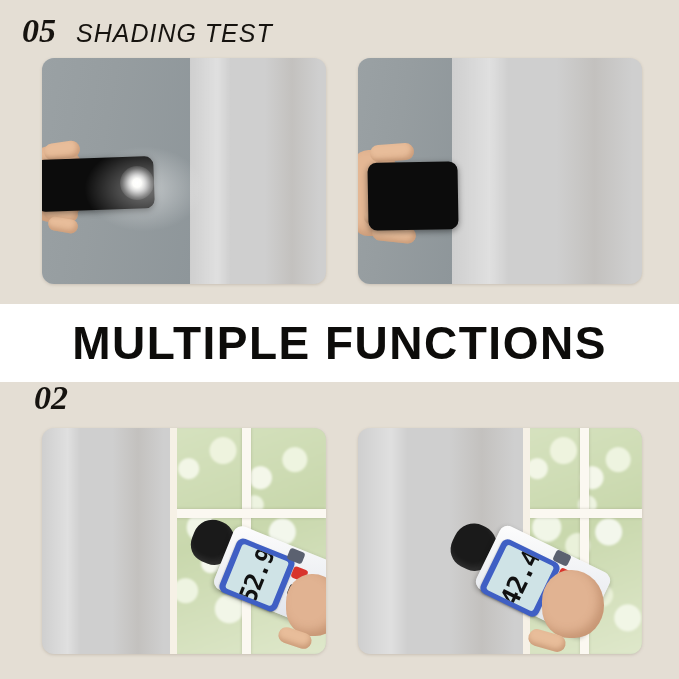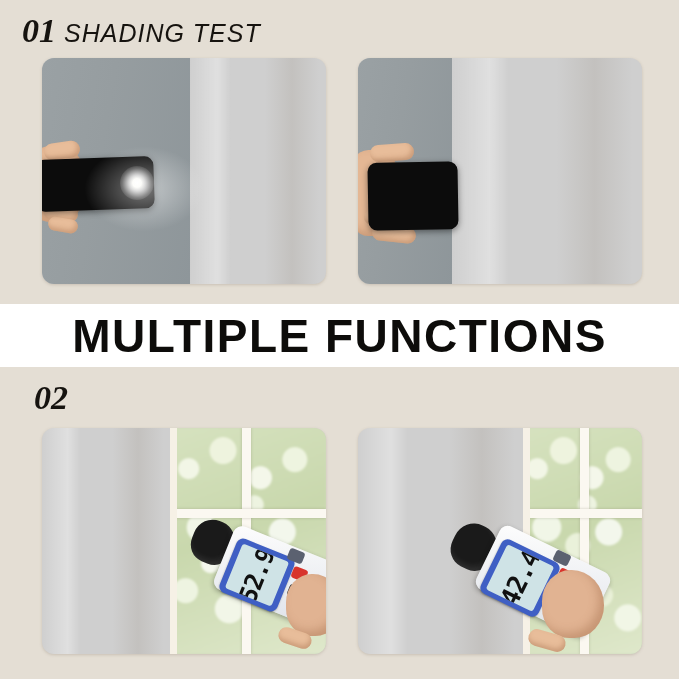--- a/index.html
+++ b/index.html
@@ -17,21 +17,21 @@
   .sec-num{
     font-family:"Liberation Serif", serif;
     font-style:italic;font-weight:700;
     font-size:34px;color:#16130f;letter-spacing:0px;
     line-height:1;
   }
   .sec-title{
     font-family:"Liberation Sans", sans-serif;
     font-style:italic;font-weight:400;
     font-size:25px;color:#16130f;letter-spacing:1.0px;
-    margin-left:8px;line-height:1;
+    margin-left:20px;line-height:1;
   }
 
   
   .banner{
     position:absolute;left:0;width:679px;
     background:#ffffff;display:flex;align-items:center;justify-content:center;
   }
   .banner-text{
     font-family:"Liberation Sans", sans-serif;
     font-weight:700;font-size:46px;color:#0d0c0a;
@@ -155,21 +155,21 @@
     position:absolute;background:#e1b392;border-radius:46% 52% 48% 44%;
     box-shadow:inset -5px -5px 10px rgba(150,95,60,.35);
   }
 </style>
 </head>
 <body>
 
 <div class="page">
 
   <div class="sec-head" style="left:22px;top:14px;">
-    <span class="sec-num">01</span>
+    <span class="sec-num">05</span>
     <span class="sec-title">SHADING TEST</span>
   </div>
 
   <div class="card" style="left:42px;top:58px;width:284px;height:226px;">
     <div class="inner">
       <div class="wall" style="width:52%;"></div>
       <div class="curtain" style="left:52%;right:0;"></div>
 
       <div class="hand" style="left:-16px;top:88px;width:60px;height:76px;"></div>
       <div class="finger" style="left:2px;top:84px;width:36px;height:17px;border-radius:9px;transform:rotate(-8deg);"></div>
@@ -189,21 +189,21 @@
 
       <div class="hand" style="left:-12px;top:92px;width:56px;height:86px;"></div>
       <div class="finger" style="left:12px;top:86px;width:44px;height:17px;border-radius:9px;transform:rotate(-4deg);"></div>
       <div class="finger" style="left:6px;top:152px;width:42px;height:16px;border-radius:8px;transform:rotate(4deg);"></div>
       <div class="finger" style="left:14px;top:168px;width:44px;height:16px;border-radius:8px;transform:rotate(6deg);"></div>
 
       <div class="phone" style="left:10px;top:104px;width:90px;height:68px;transform:rotate(-1deg);"></div>
     </div>
   </div>
 
-  <div class="banner" style="top:304px;height:63px;">
+  <div class="banner" style="top:304px;height:78px;">
     <span class="banner-text">MULTIPLE FUNCTIONS</span>
   </div>
 
   <div class="sec-head" style="left:34px;top:381px;">
     <span class="sec-num">02</span>
   </div>
 
   <div class="card" style="left:42px;top:428px;width:284px;height:226px;">
     <div class="inner">
       <div class="window" style="left:45%;right:0;">

